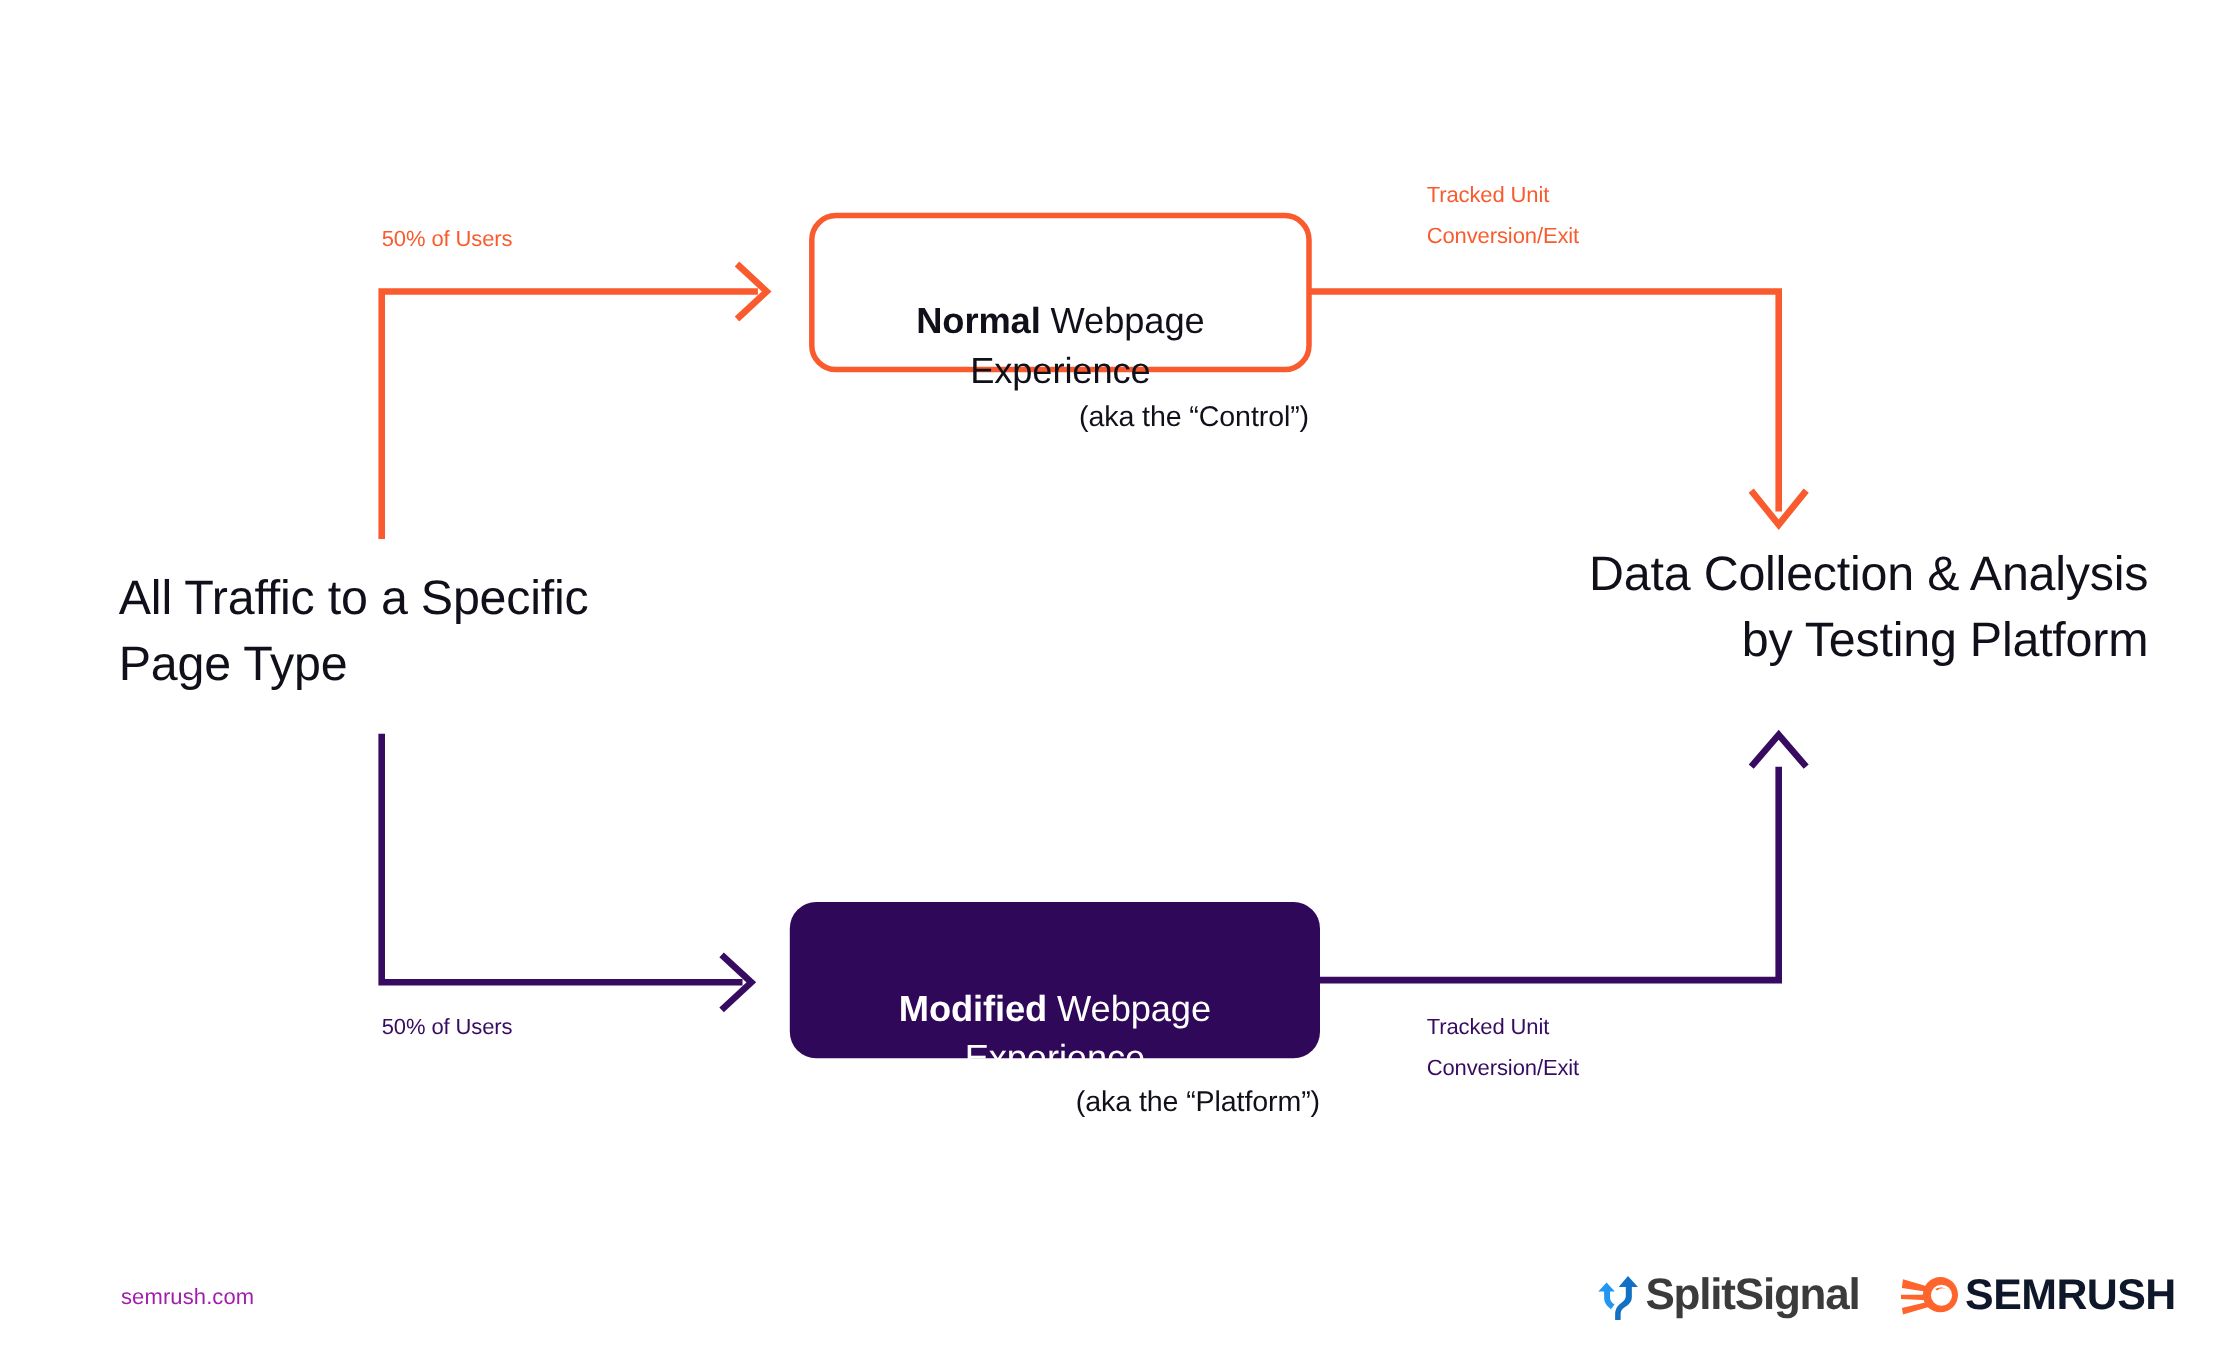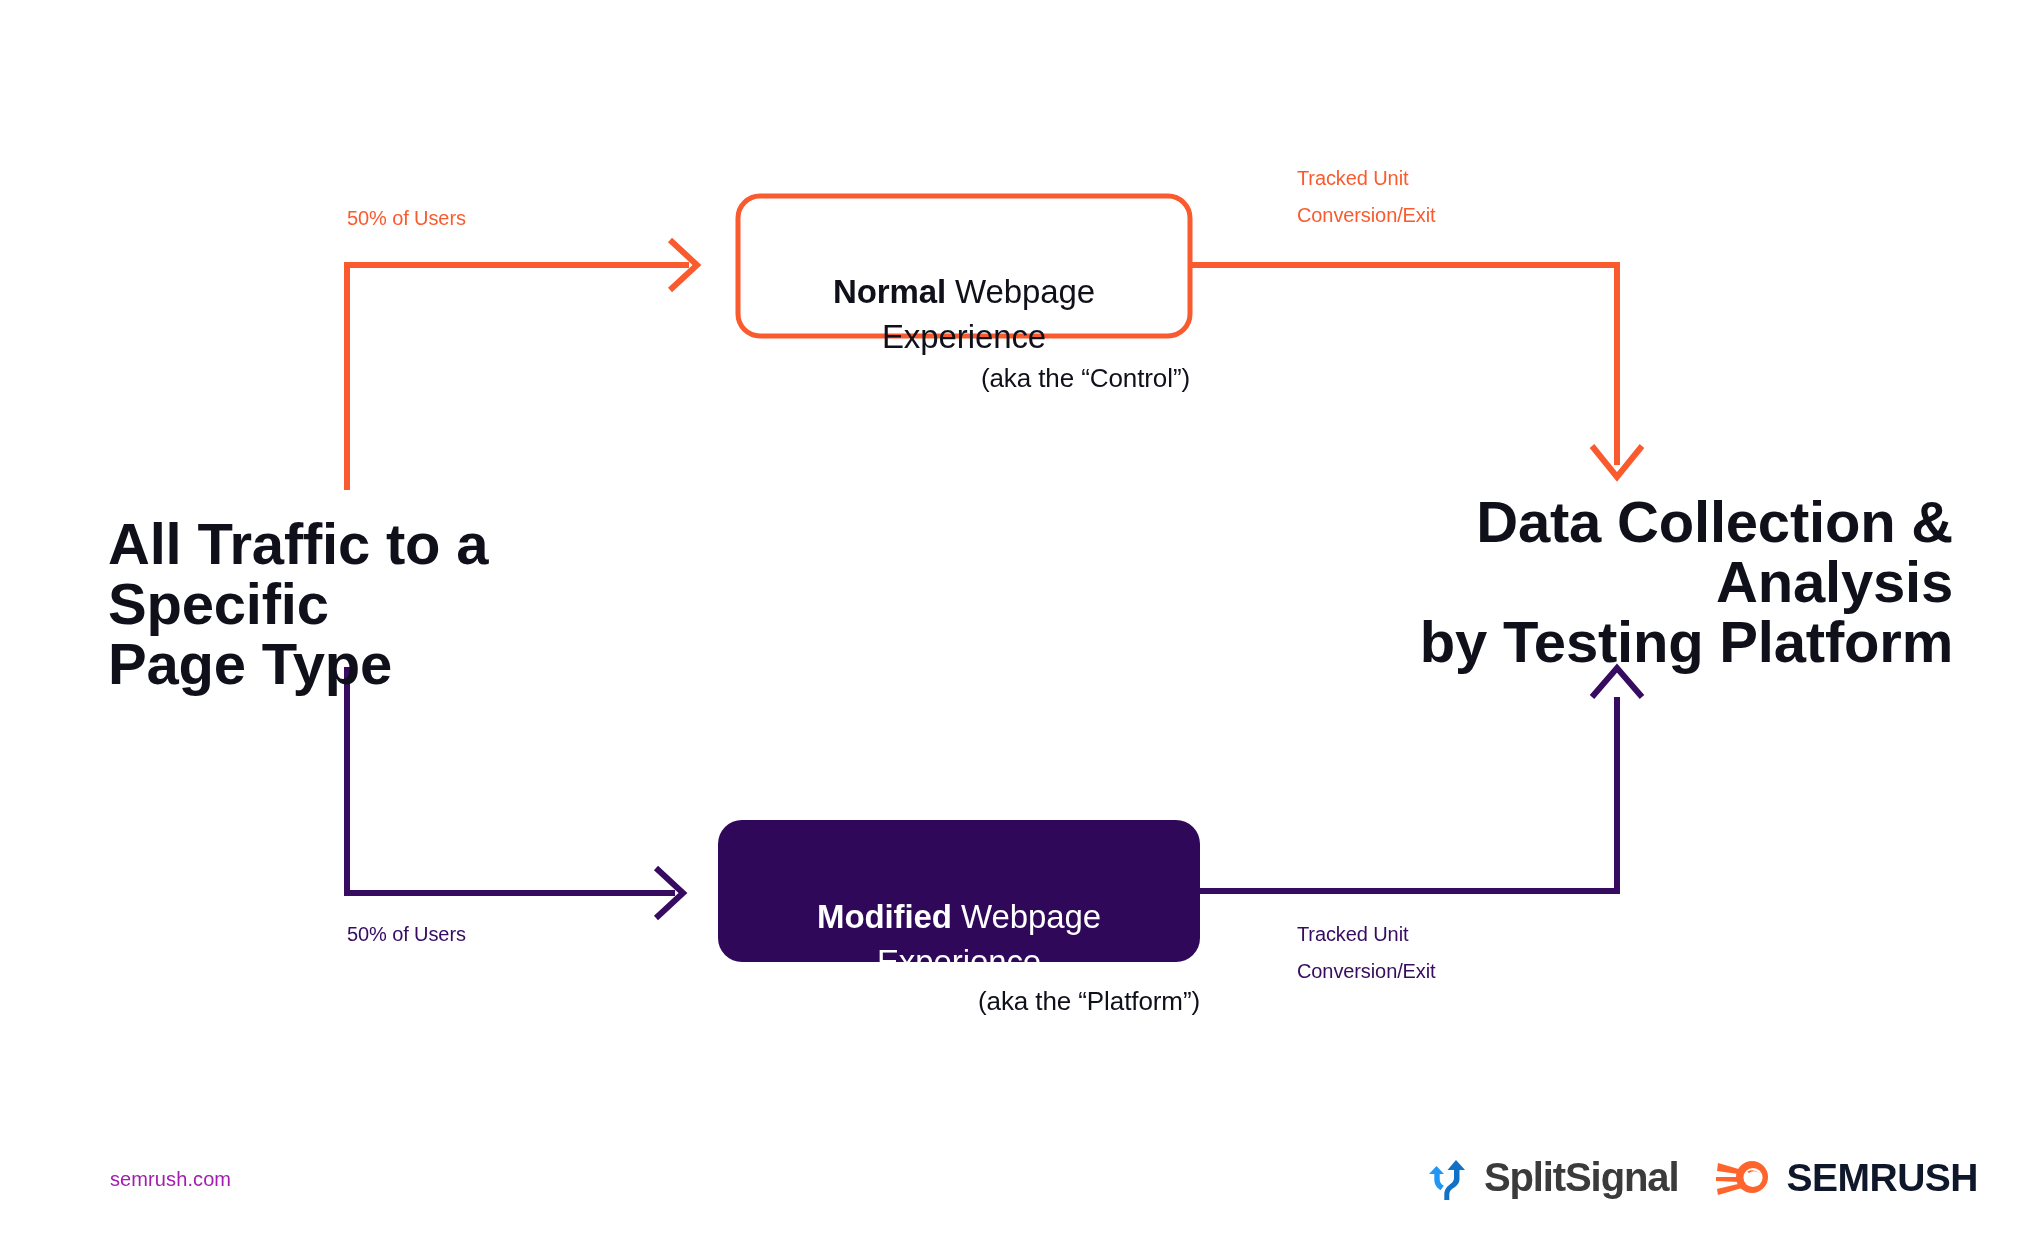--- a/index.html
+++ b/index.html
@@ -23,24 +23,24 @@
     left: 0;
     top: 0;
     width: 2020px;
     height: 1236px;
   }
 
   
   .abs { position: absolute; }
 
   .heading {
-    font-size: 58px;
+    font-size: 44px;
     line-height: 60px;
     color: #10101a;
-    font-weight: 700;
+    font-weight: 400;
     letter-spacing: -0.2px;
     white-space: pre-line;
   }
 
   .box-label {
     font-size: 33px;
     line-height: 45px;
     text-align: center;
     letter-spacing: -0.1px;
     margin-top: 48px;
@@ -78,21 +78,20 @@
     position: absolute;
     right: 42px;
     bottom: 36px;
     display: flex;
     align-items: center;
     gap: 38px;
   }
   .logo-lockup {
     display: flex;
     align-items: center;
-    gap: 12px;
   }
   .logo-wordmark {
     font-size: 40px;
     font-weight: 700;
     letter-spacing: -1.1px;
     color: #3b3b3b;
     line-height: 1;
   }
   .logo-wordmark.semrush {
     color: #0f172a;

